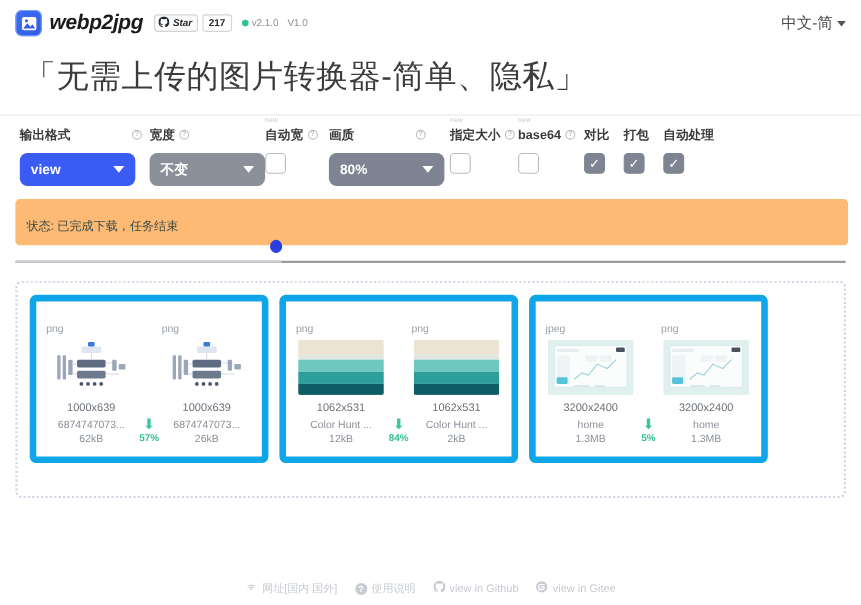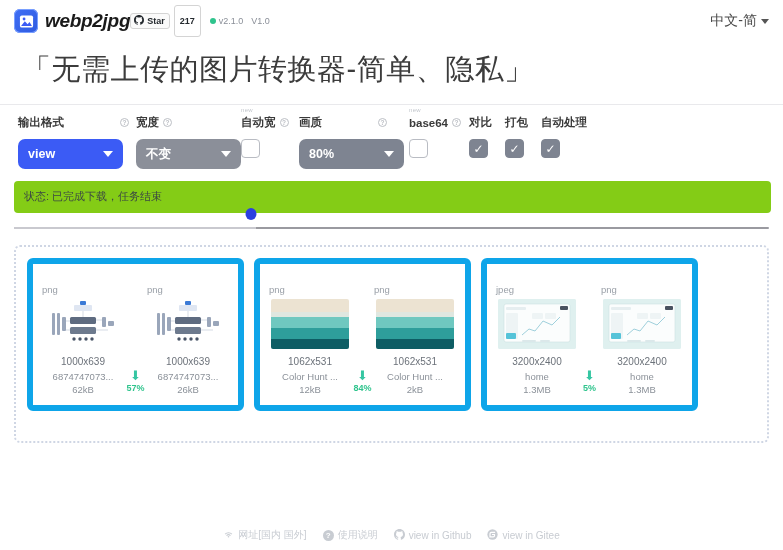--- a/index.html
+++ b/index.html
@@ -25,25 +25,25 @@
   }
   .logo-box svg { display:block; }
   .brand {
     font-size: 19px; font-weight: bold; font-style: italic;
     letter-spacing: -0.3px; color: #1a1a1a; margin-left: 7px;
   }
   .gh-star {
     display: inline-flex; align-items: center; gap: 3px;
     border: 1px solid #d4d4d4; border-radius: 3px;
     background: #fafafa; height: 16px; padding: 0 4px 0 3px;
-    font-size: 9px; font-weight: bold; color: #24292e; 
+    font-size: 9px; font-weight: bold; color: #24292e; margin-left: 10px; font-style: italic;
   }
   .gh-count {
     border: 1px solid #d4d4d4; border-radius: 3px; background:#fff;
-    height: 32px; padding: 0 5px; font-size: 9px; font-weight: bold;
+    height: 16px; padding: 0 5px; font-size: 9px; font-weight: bold;
     color: #24292e; display: inline-flex; align-items: center; margin-left: 4px;
   }
   .ver-dot {
     width: 6px; height: 6px; border-radius: 50%; background:#2fc48d;
     display:inline-block; margin-left: 9px;
   }
   .ver-text { font-size: 9px; color: #8a8f98; margin-left: 3px; }
   .ver-text2 { font-size: 9px; color: #8a8f98; margin-left: 8px; }
   .lang {
     margin-left: auto; font-size: 14px; color: #4a4a4a;
@@ -101,22 +101,22 @@
     border: 1px solid #b9bcc3; background: #fff; cursor: pointer;
     display: flex; align-items: center; justify-content: center;
   }
   .checkbox.checked { background: #7e8491; border-color: #7e8491; }
   .checkbox.checked::after {
     content: "✓"; color: #fff; font-size: 12px; line-height: 1;
   }
 
   
   .status {
-    margin: 4px 12px 0 14px; background: #84cc16; border-radius: 4px;
-    padding: 7px 10px 8px 10px; line-height: 1.55;
+    margin: 4px 12px 0 14px; background: #fdba74; border-radius: 4px;
+    padding: 17px 10px 8px 10px; line-height: 1.55;
   }
   .status div { font-size: 11px; color: #3d4a42; }
 
   
   .slider-wrap { padding: 14px 14px 0 14px; position: relative; }
   .slider-track { height: 2px; background: #9a9aa0; border-radius: 1px; position: relative; }
   .slider-track .fill { position:absolute; left:0; top:0; height:2px; background:#c9c9cf; width: 32%; }
   .slider-thumb {
     position: absolute; top: -5px; left: 32%; width: 11px; height: 12px;
     background: #2b3fe0; border-radius: 50%; transform: translateX(-50%);
@@ -242,20 +242,28 @@
       </div>
       <div class="ctrl" style="width: 110px;">
         <div class="ctrl-label">
           <span>画质</span>
           <span class="q-icon q-icon-far">?</span>
         </div>
         <div class="select gray-q">
           <span>80%</span>
           <span class="caret-wh"></span>
         </div>
+      </div>
+      <div class="ctrl" style="width: 62px;">
+        <span class="new-badge">new</span>
+        <div class="ctrl-label">
+          <span>指定大小</span>
+          <span class="q-icon">?</span>
+        </div>
+        <div class="checkbox"></div>
       </div>
       <div class="ctrl" style="width: 60px;">
         <span class="new-badge">new</span>
         <div class="ctrl-label">
           <span>base64</span>
           <span class="q-icon">?</span>
         </div>
         <div class="checkbox"></div>
       </div>
       <div class="ctrl" style="width: 36px;">

